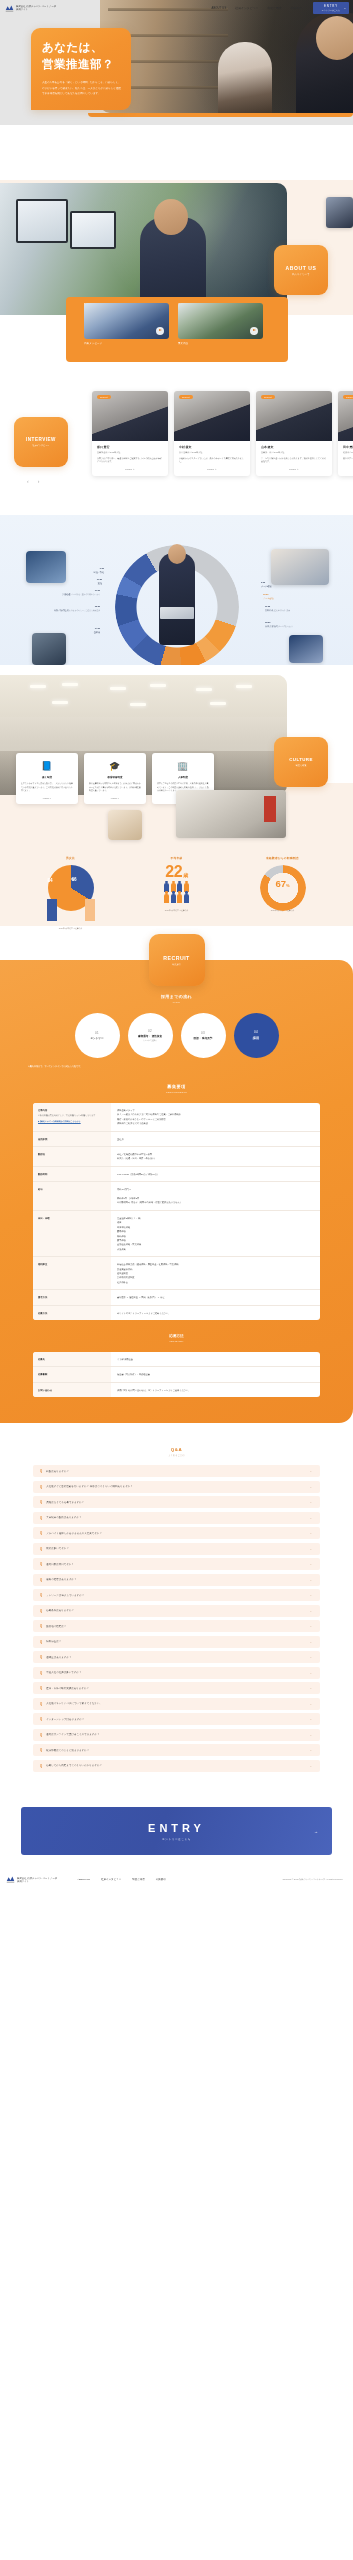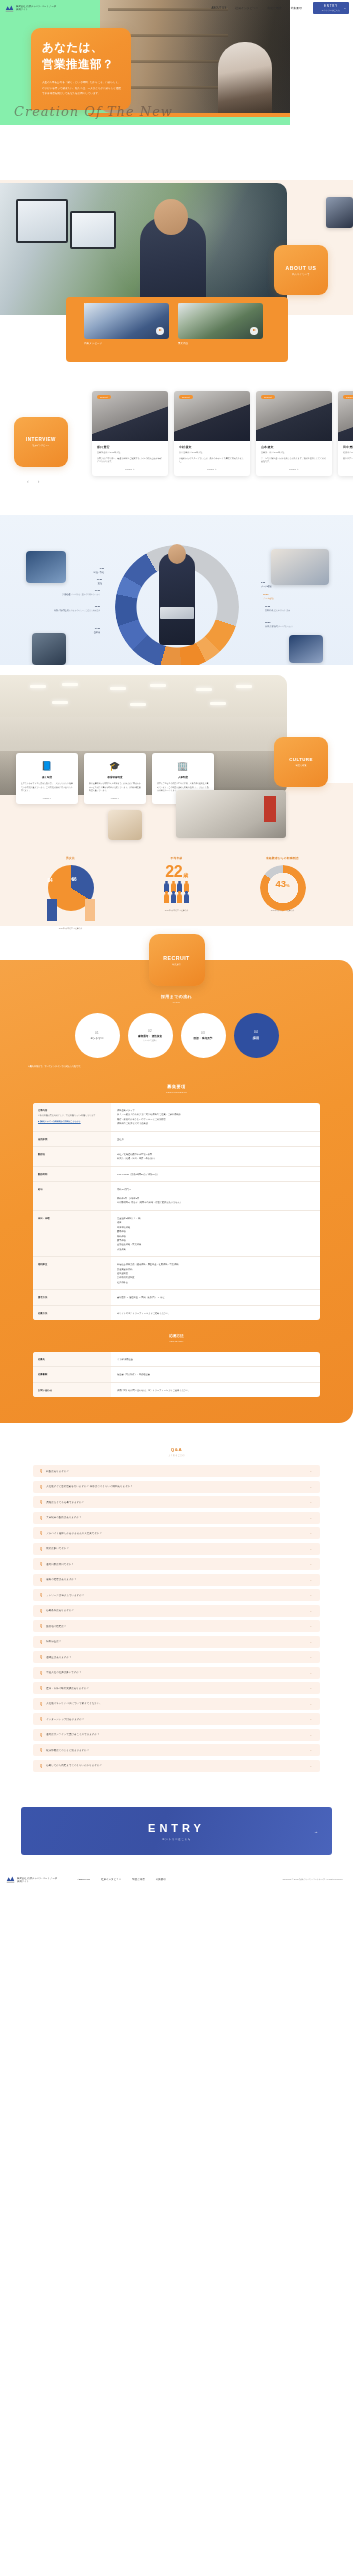--- a/index.html
+++ b/index.html
@@ -28,21 +28,21 @@
   .entry-btn{
     background:#3a53a4; color:#fff; width:36px; height:12px; border-radius:1px;
     display:flex; flex-direction:column; align-items:center; justify-content:center;
     margin-left:2px; position:relative;
   }
   .entry-btn .e1{ font-size:2.9px; letter-spacing:.9px; }
   .entry-btn .e2{ font-size:1.8px; letter-spacing:.2px; opacity:.85; margin-top:.5px;}
   .entry-btn .arr{ position:absolute; right:3px; top:50%; transform:translateY(-50%); font-size:2.5px;}
 
   
-  .hero{ position:relative; width:290px; height:125px; overflow:hidden; background:#86efac; }
+  .hero{ position:relative; width:353px; height:125px; overflow:hidden; background:#e5e5e5; }
   .hero-photo{
     position:absolute; left:100px; top:0; width:253px; height:113px;
     background:
       radial-gradient(circle at 78% 40%, rgba(30,25,20,.28), transparent 55%),
       linear-gradient(100deg,#cdb79a 0%,#a98e6e 22%,#6d6152 45%,#3e3a33 65%,#24262c 100%);
     border-bottom-left-radius:10px;
   }
   .shelf{ position:absolute; inset:0; opacity:.5;}
   .shelf i{ position:absolute; background:linear-gradient(180deg,#7d6a4e,#4d4133); display:block;}
   .person-a{
@@ -346,21 +346,20 @@
       <div class="person-b"></div>
     </div>
     <div class="hero-orange-strip"></div>
     <div class="hero-card">
       <h1>
         <span>あなたは、</span>
         <span>営業推進部？</span>
       </h1>
       <p>人生の大半を占める「働く」という時間。だからこそ、自分らしく、やりがいを持って働きたい。私たちは、一人ひとりが自分らしく活躍できる環境を用意してあなたをお待ちしています。</p>
     </div>
-    <div class="script">Creation Of The New</div>
   </section>
   <div class="news-line">お知らせ 2024年4月1日 採用情報を更新しました</div>
 
   <section class="about">
     <div class="about-bg"></div>
     <div class="about-photo">
       <div class="monitor"></div>
       <div class="monitor2"></div>
       <div class="sitter"></div>
     </div>
@@ -566,21 +565,21 @@
           <b style="background:#3758a0"></b>
           <b style="background:#f3922f"></b>
           <b style="background:#3758a0"></b>
         </div>
         <div class="foot">2024年3月末現在  正社員のみ</div>
       </div>
 
       <div class="stat">
         <div class="h">未経験者からの転職割合</div>
         <div class="ring"></div>
-        <div class="ringtxt"><span>43</span><i>%</i></div>
+        <div class="ringtxt"><span>67</span><i>%</i></div>
         <div class="foot" style="margin-top:20px">2024年3月末現在  正社員のみ</div>
       </div>
     </div>
   </section>
 
   <section class="recruit">
     <div class="rec-panel">
       <div class="rec-badge">
         <span class="bt">RECRUIT</span>
         <span class="bs">募集要項</span>

